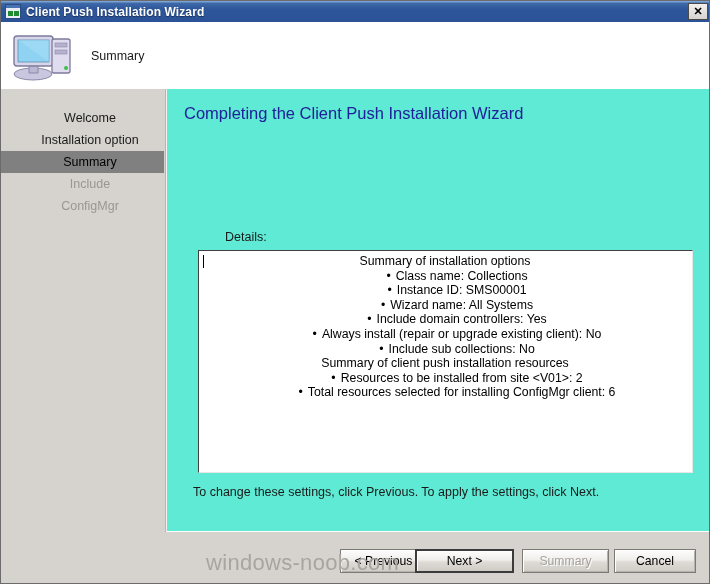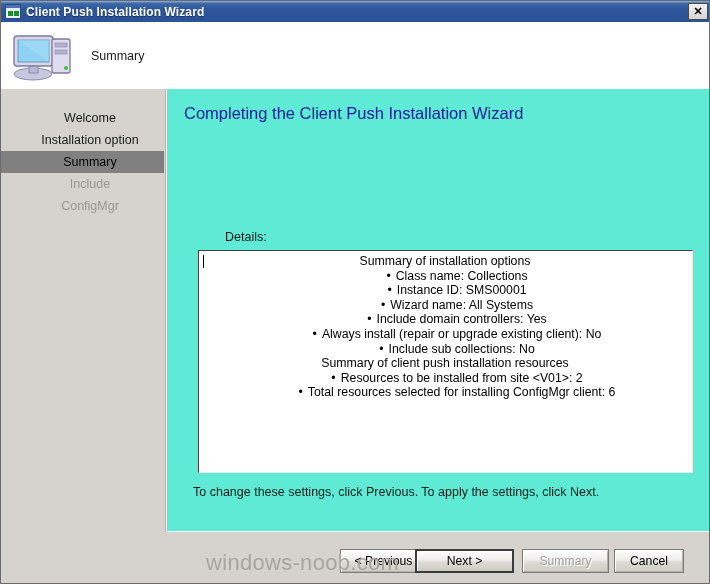--- a/index.html
+++ b/index.html
@@ -247,21 +247,21 @@
     border: 2px solid #3b3b3b;
     box-shadow: inset 1px 1px 0 #ffffff;
   }
   .btn.disabled {
     color: #a6a29d;
     text-shadow: 1px 1px 0 #ffffff;
   }
   #btn-previous { left: 173px; width: 87px; }
   #btn-next     { left: 248px; width: 99px; }
   #btn-summary  { left: 355px; width: 87px; }
-  #btn-cancel   { left: 447px; width: 70px; }
+  #btn-cancel   { left: 447px; width: 82px; }
 
   
   .watermark {
     position: absolute;
     left: 205px; top: 549px;
     font-size: 22px;
     color: #a8a5a0;
     letter-spacing: 0.3px;
     pointer-events: none;
     white-space: nowrap;

